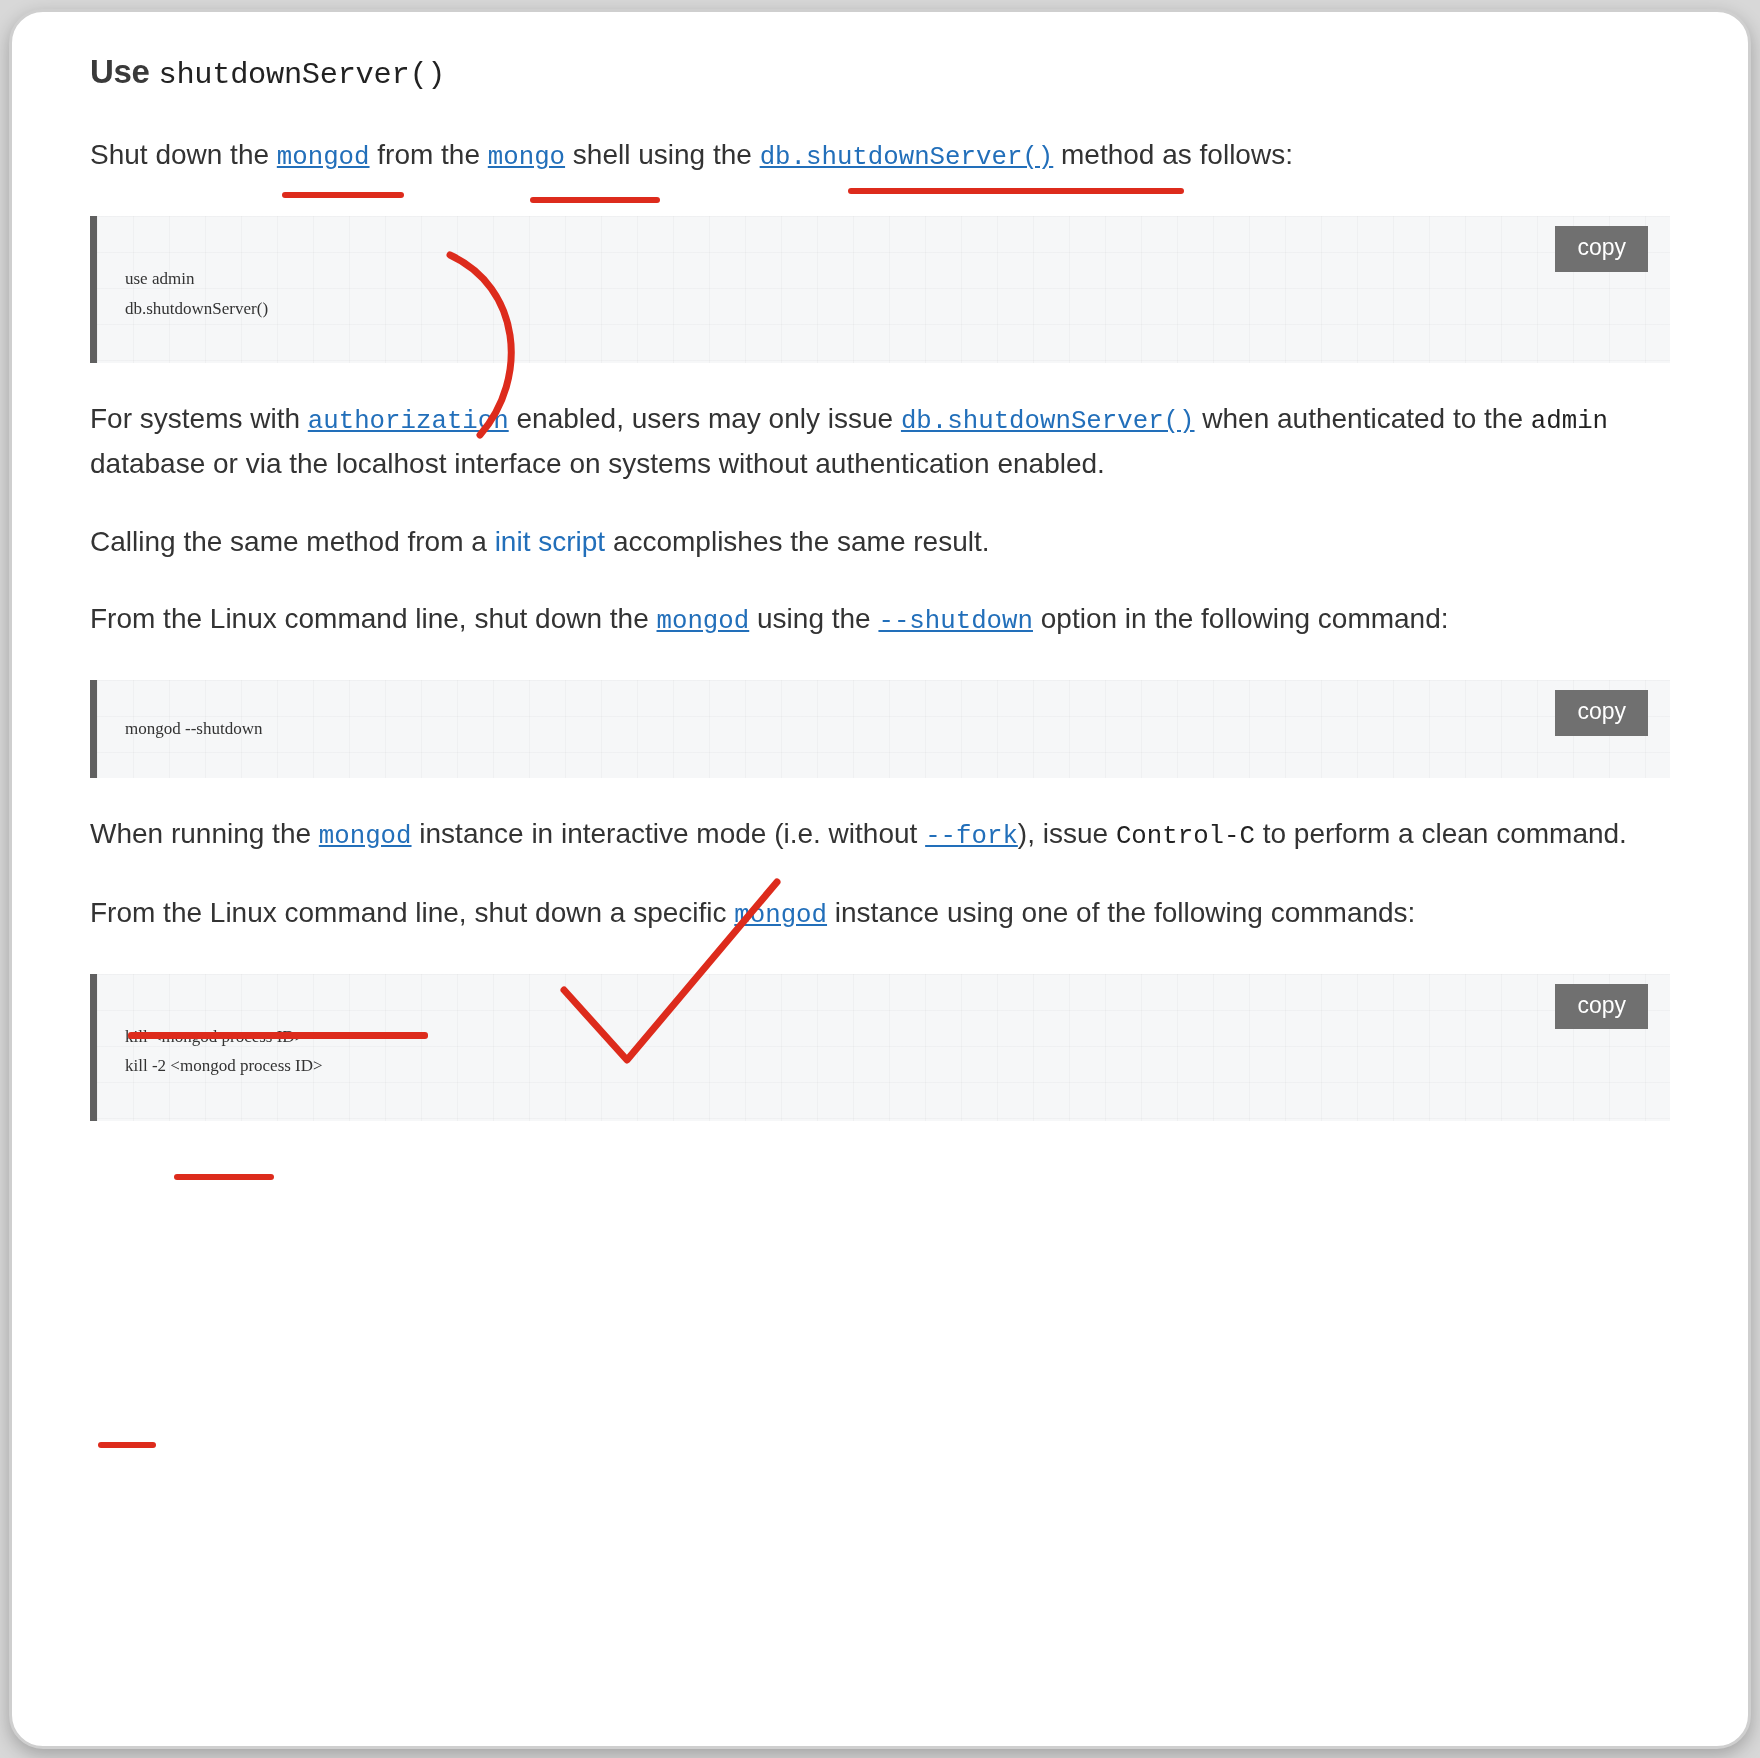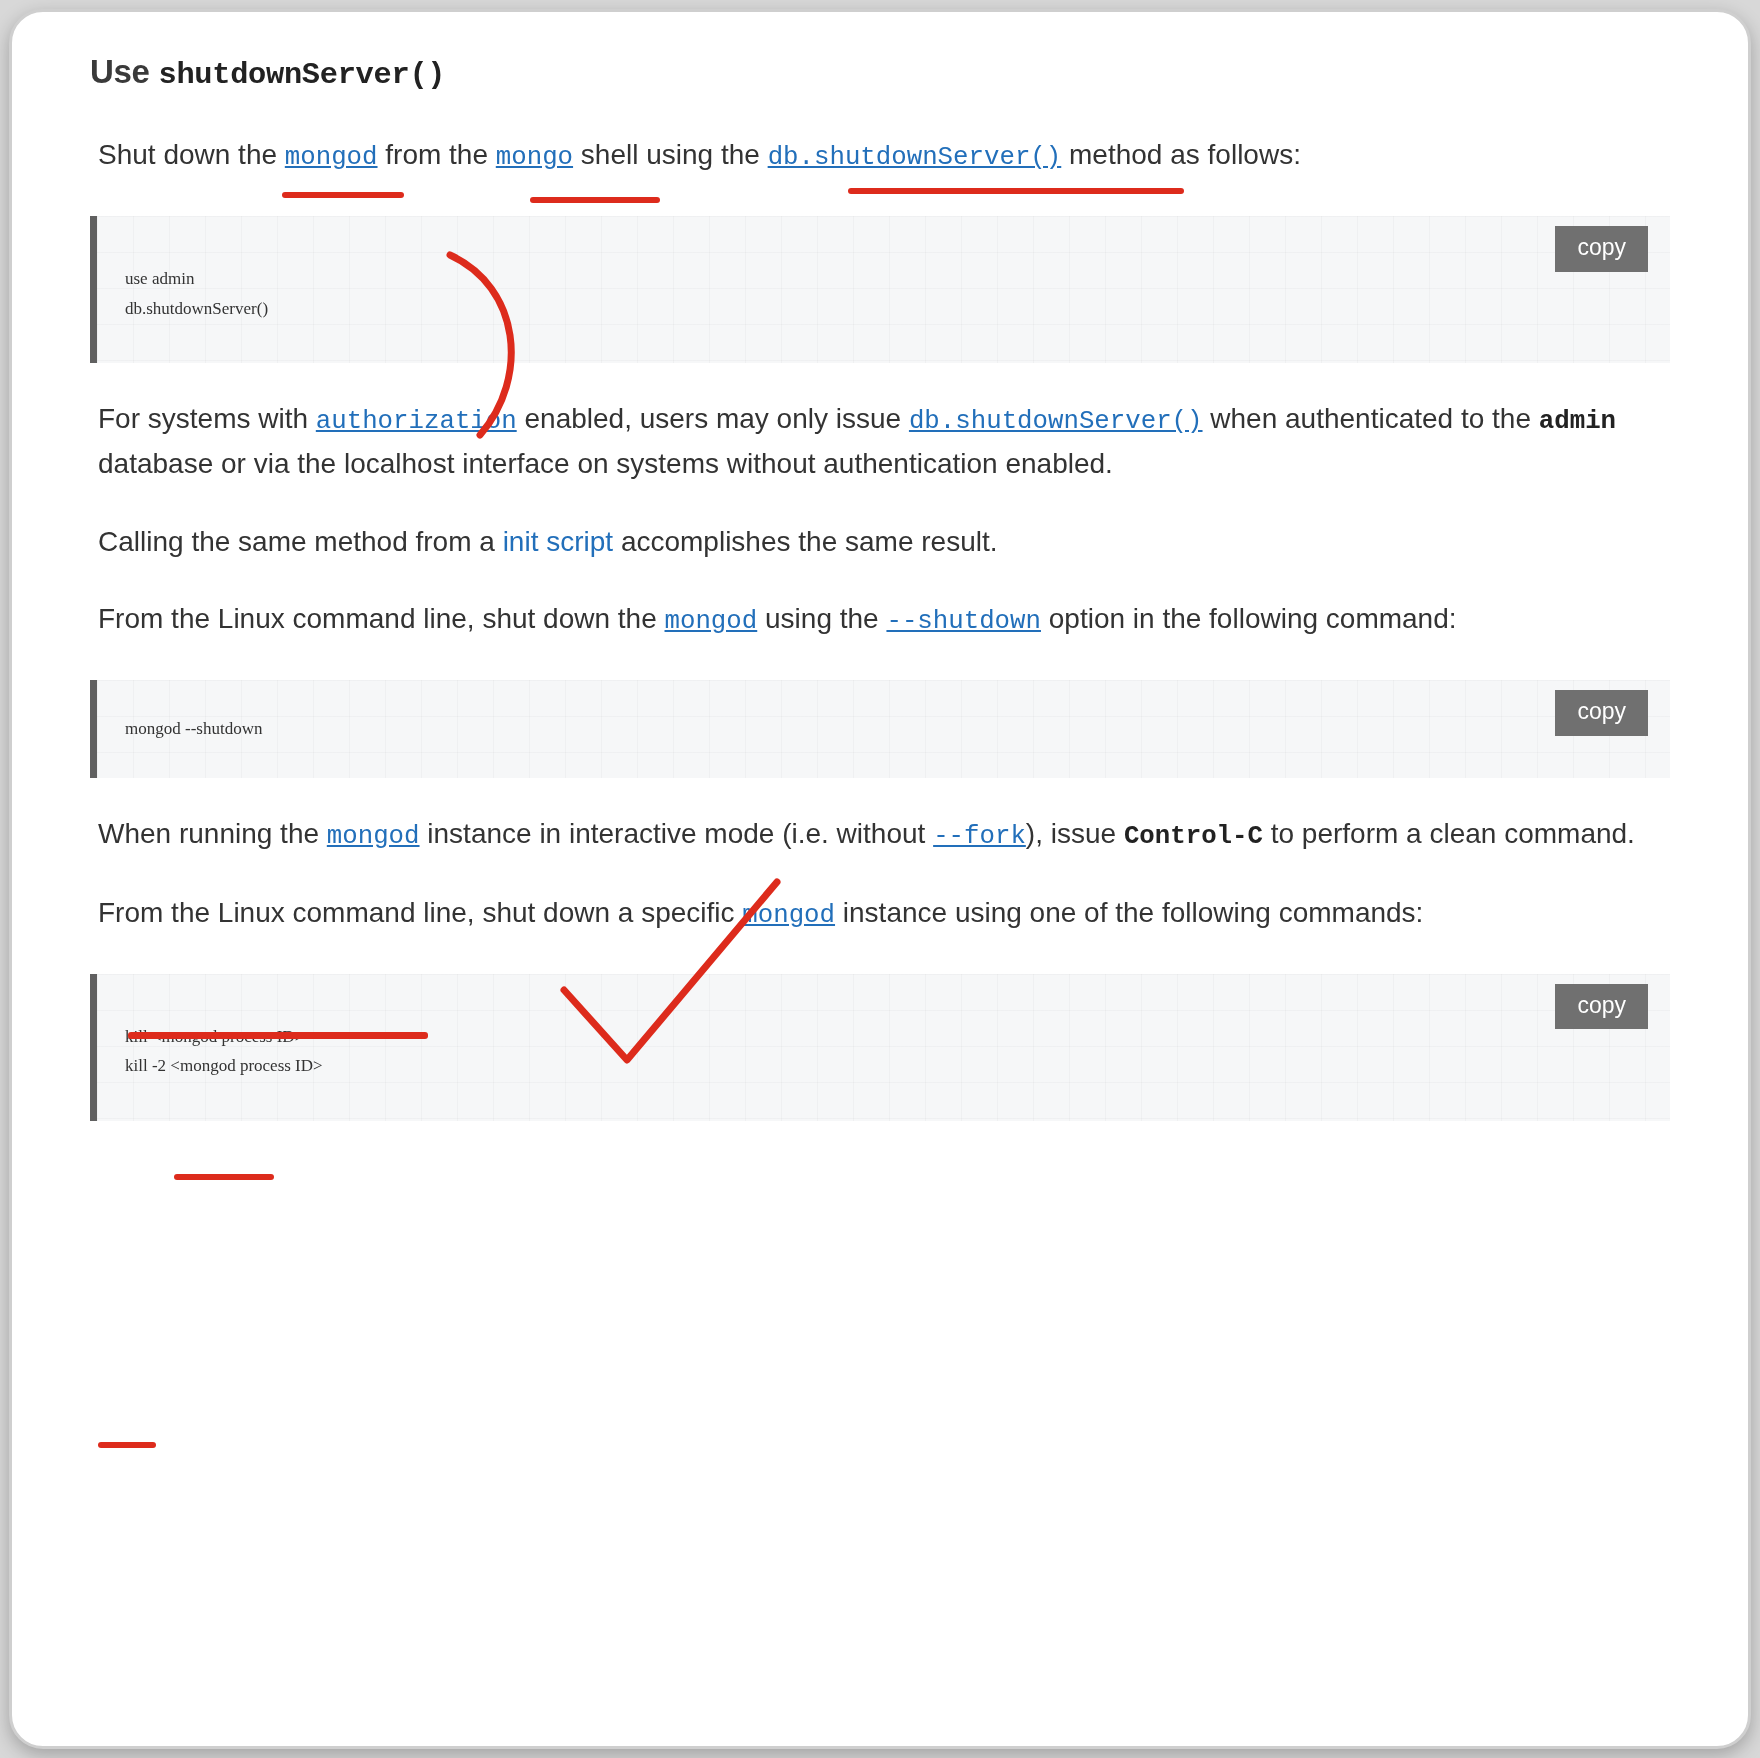--- a/index.html
+++ b/index.html
@@ -28,24 +28,24 @@
   .page {
     padding: 34px 78px 0 78px;
   }
   h3 { font-size:33px; font-weight:700; margin:0; padding:0; color:#3a3a3a; letter-spacing:-0.3px; }
   h3.first { margin-top:0; }
   h3.sec { margin-top:52px; }
   code, .mono {
     font-family: "Menlo","Consolas","Courier New",monospace;
     font-size:0.92em;
   }
-  code.inline-black { color:#222; font-weight:700; }
+  code.inline-black { color:#222; font-weight:400; }
   .link { color:#226fba; text-decoration:none; }
   .link-code { color:#226fba; font-family: "Menlo","Consolas","Courier New",monospace; font-size:0.92em; }
-  p { margin: 34px 0 0 8px; }
+  p { margin: 34px 0 0 0; }
   .codeblock {
     position:relative;
     margin-top:38px;
     border-left:7px solid #606060;
     background-color:#f6f7f8;
     background-image:
       linear-gradient(rgba(60,60,80,0.035) 1px, transparent 1px),
       linear-gradient(90deg, rgba(60,60,80,0.035) 1px, transparent 1px);
     background-size:36px 36px;
     padding:48px 28px 40px 28px;

